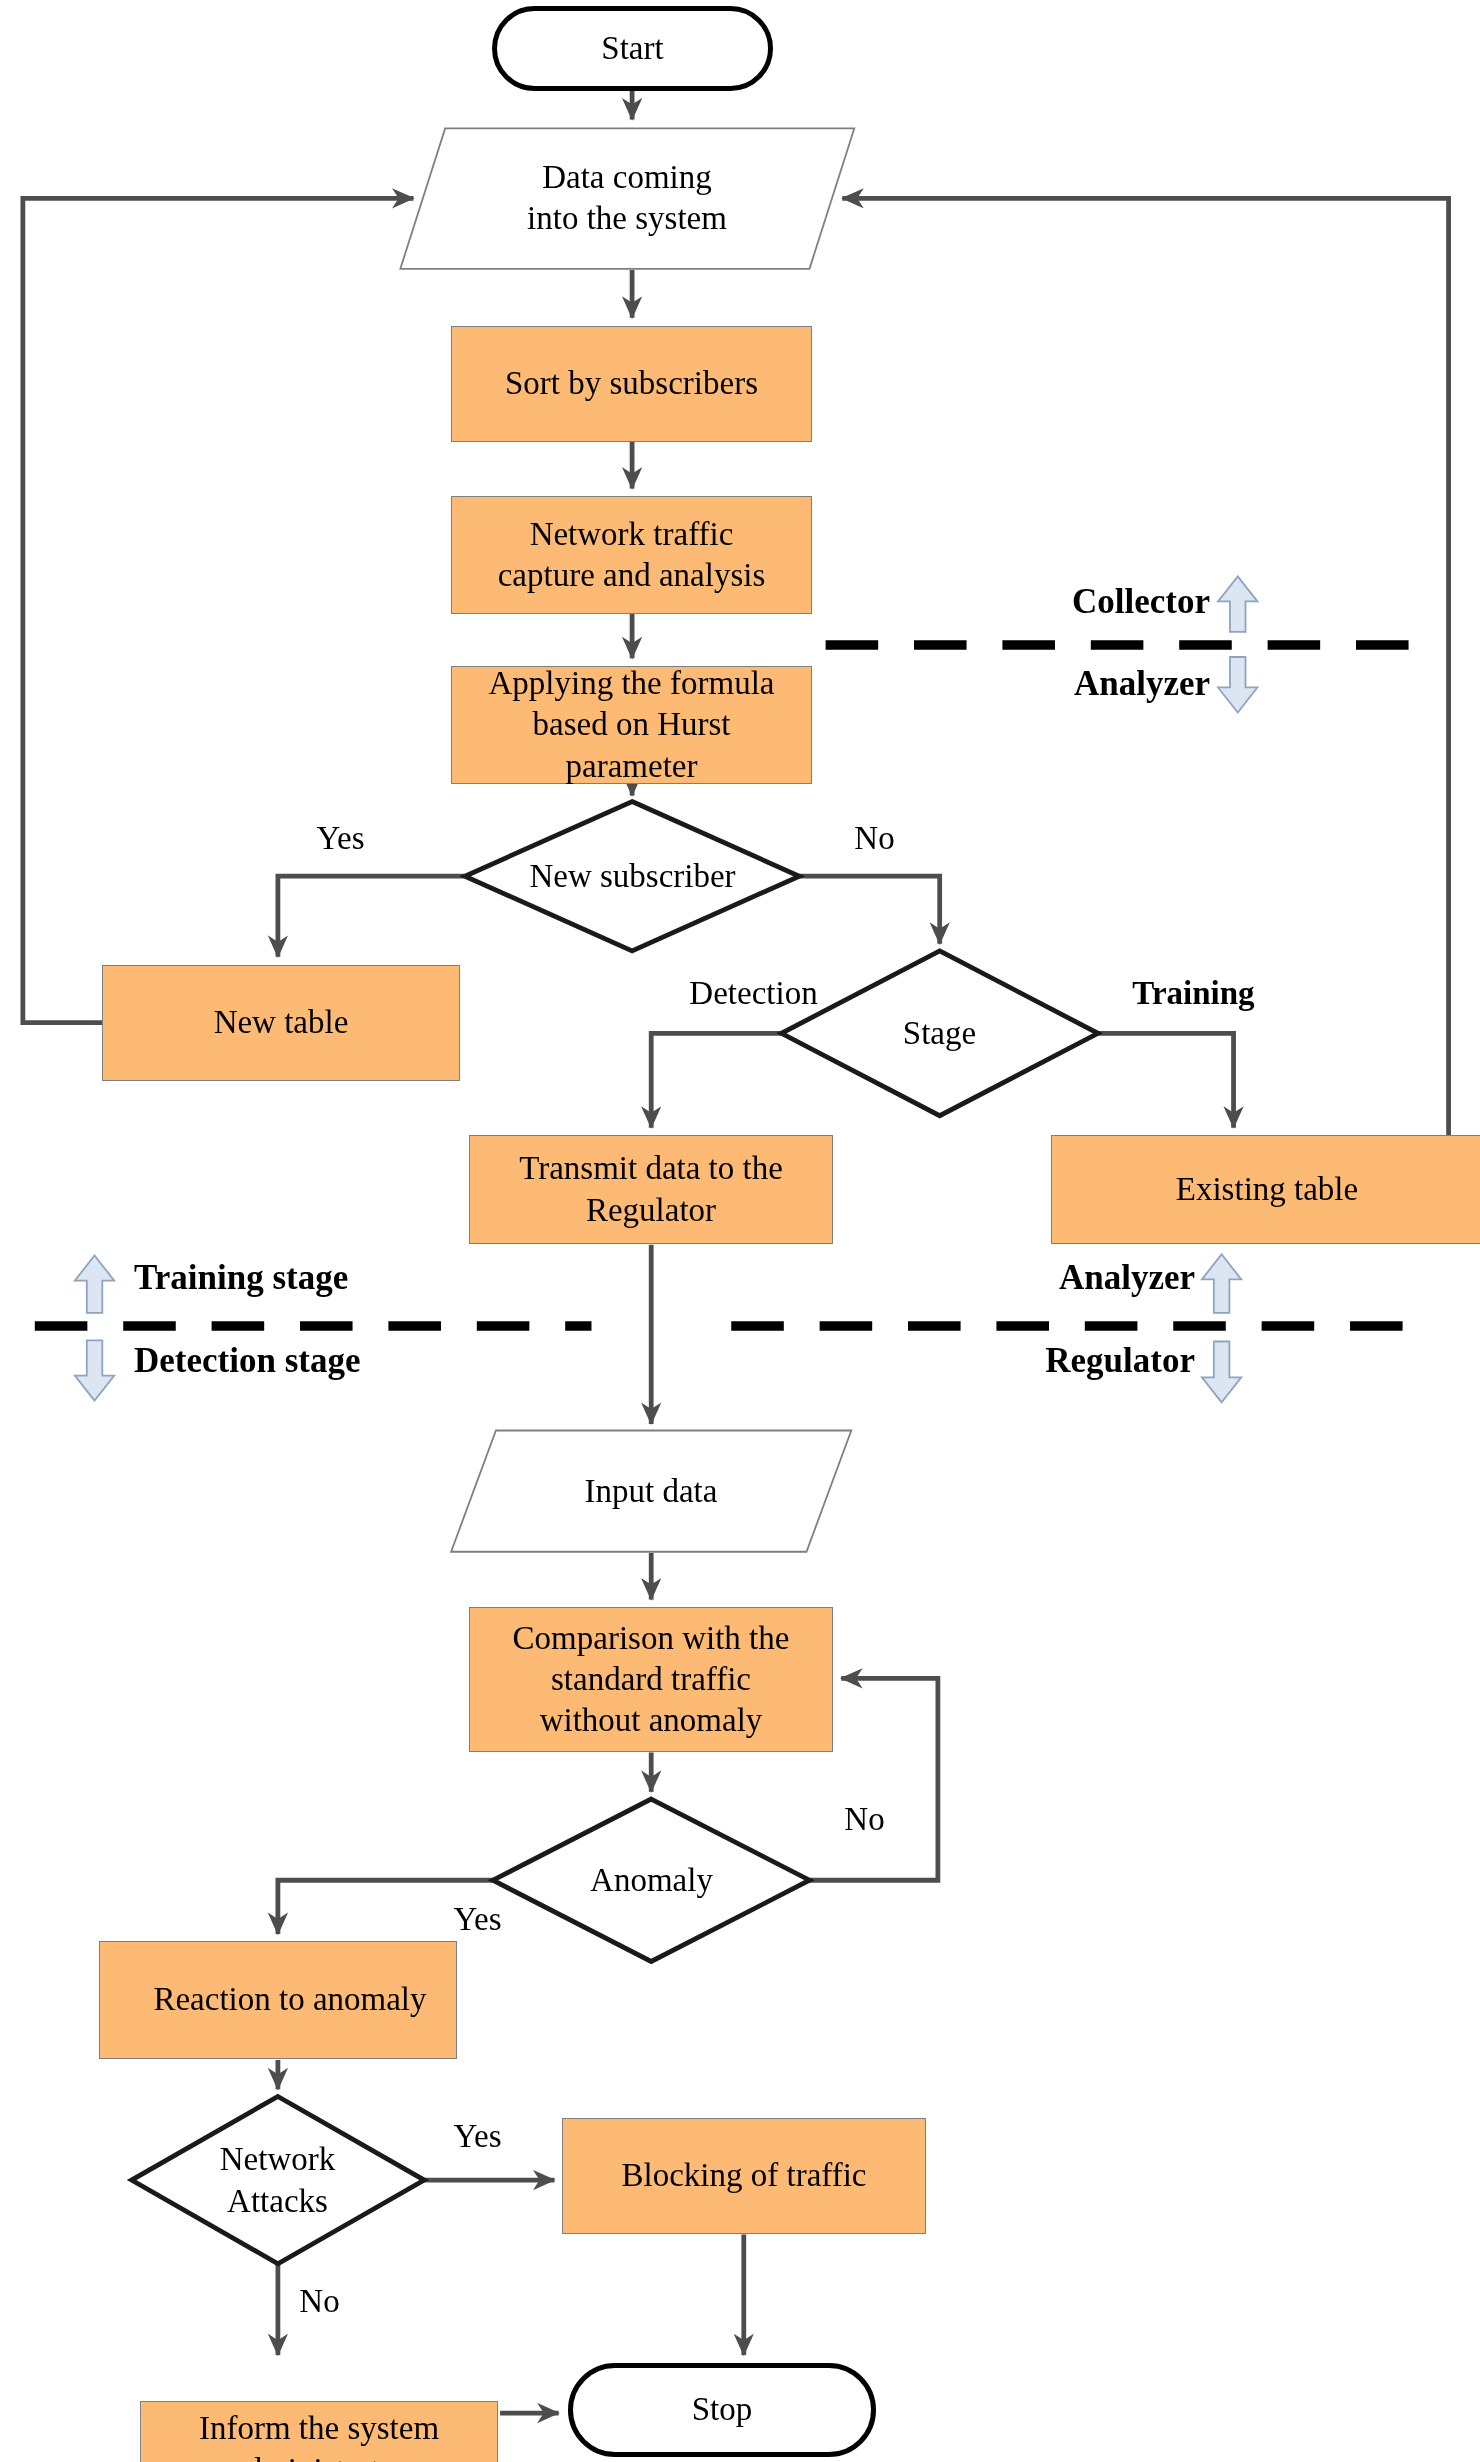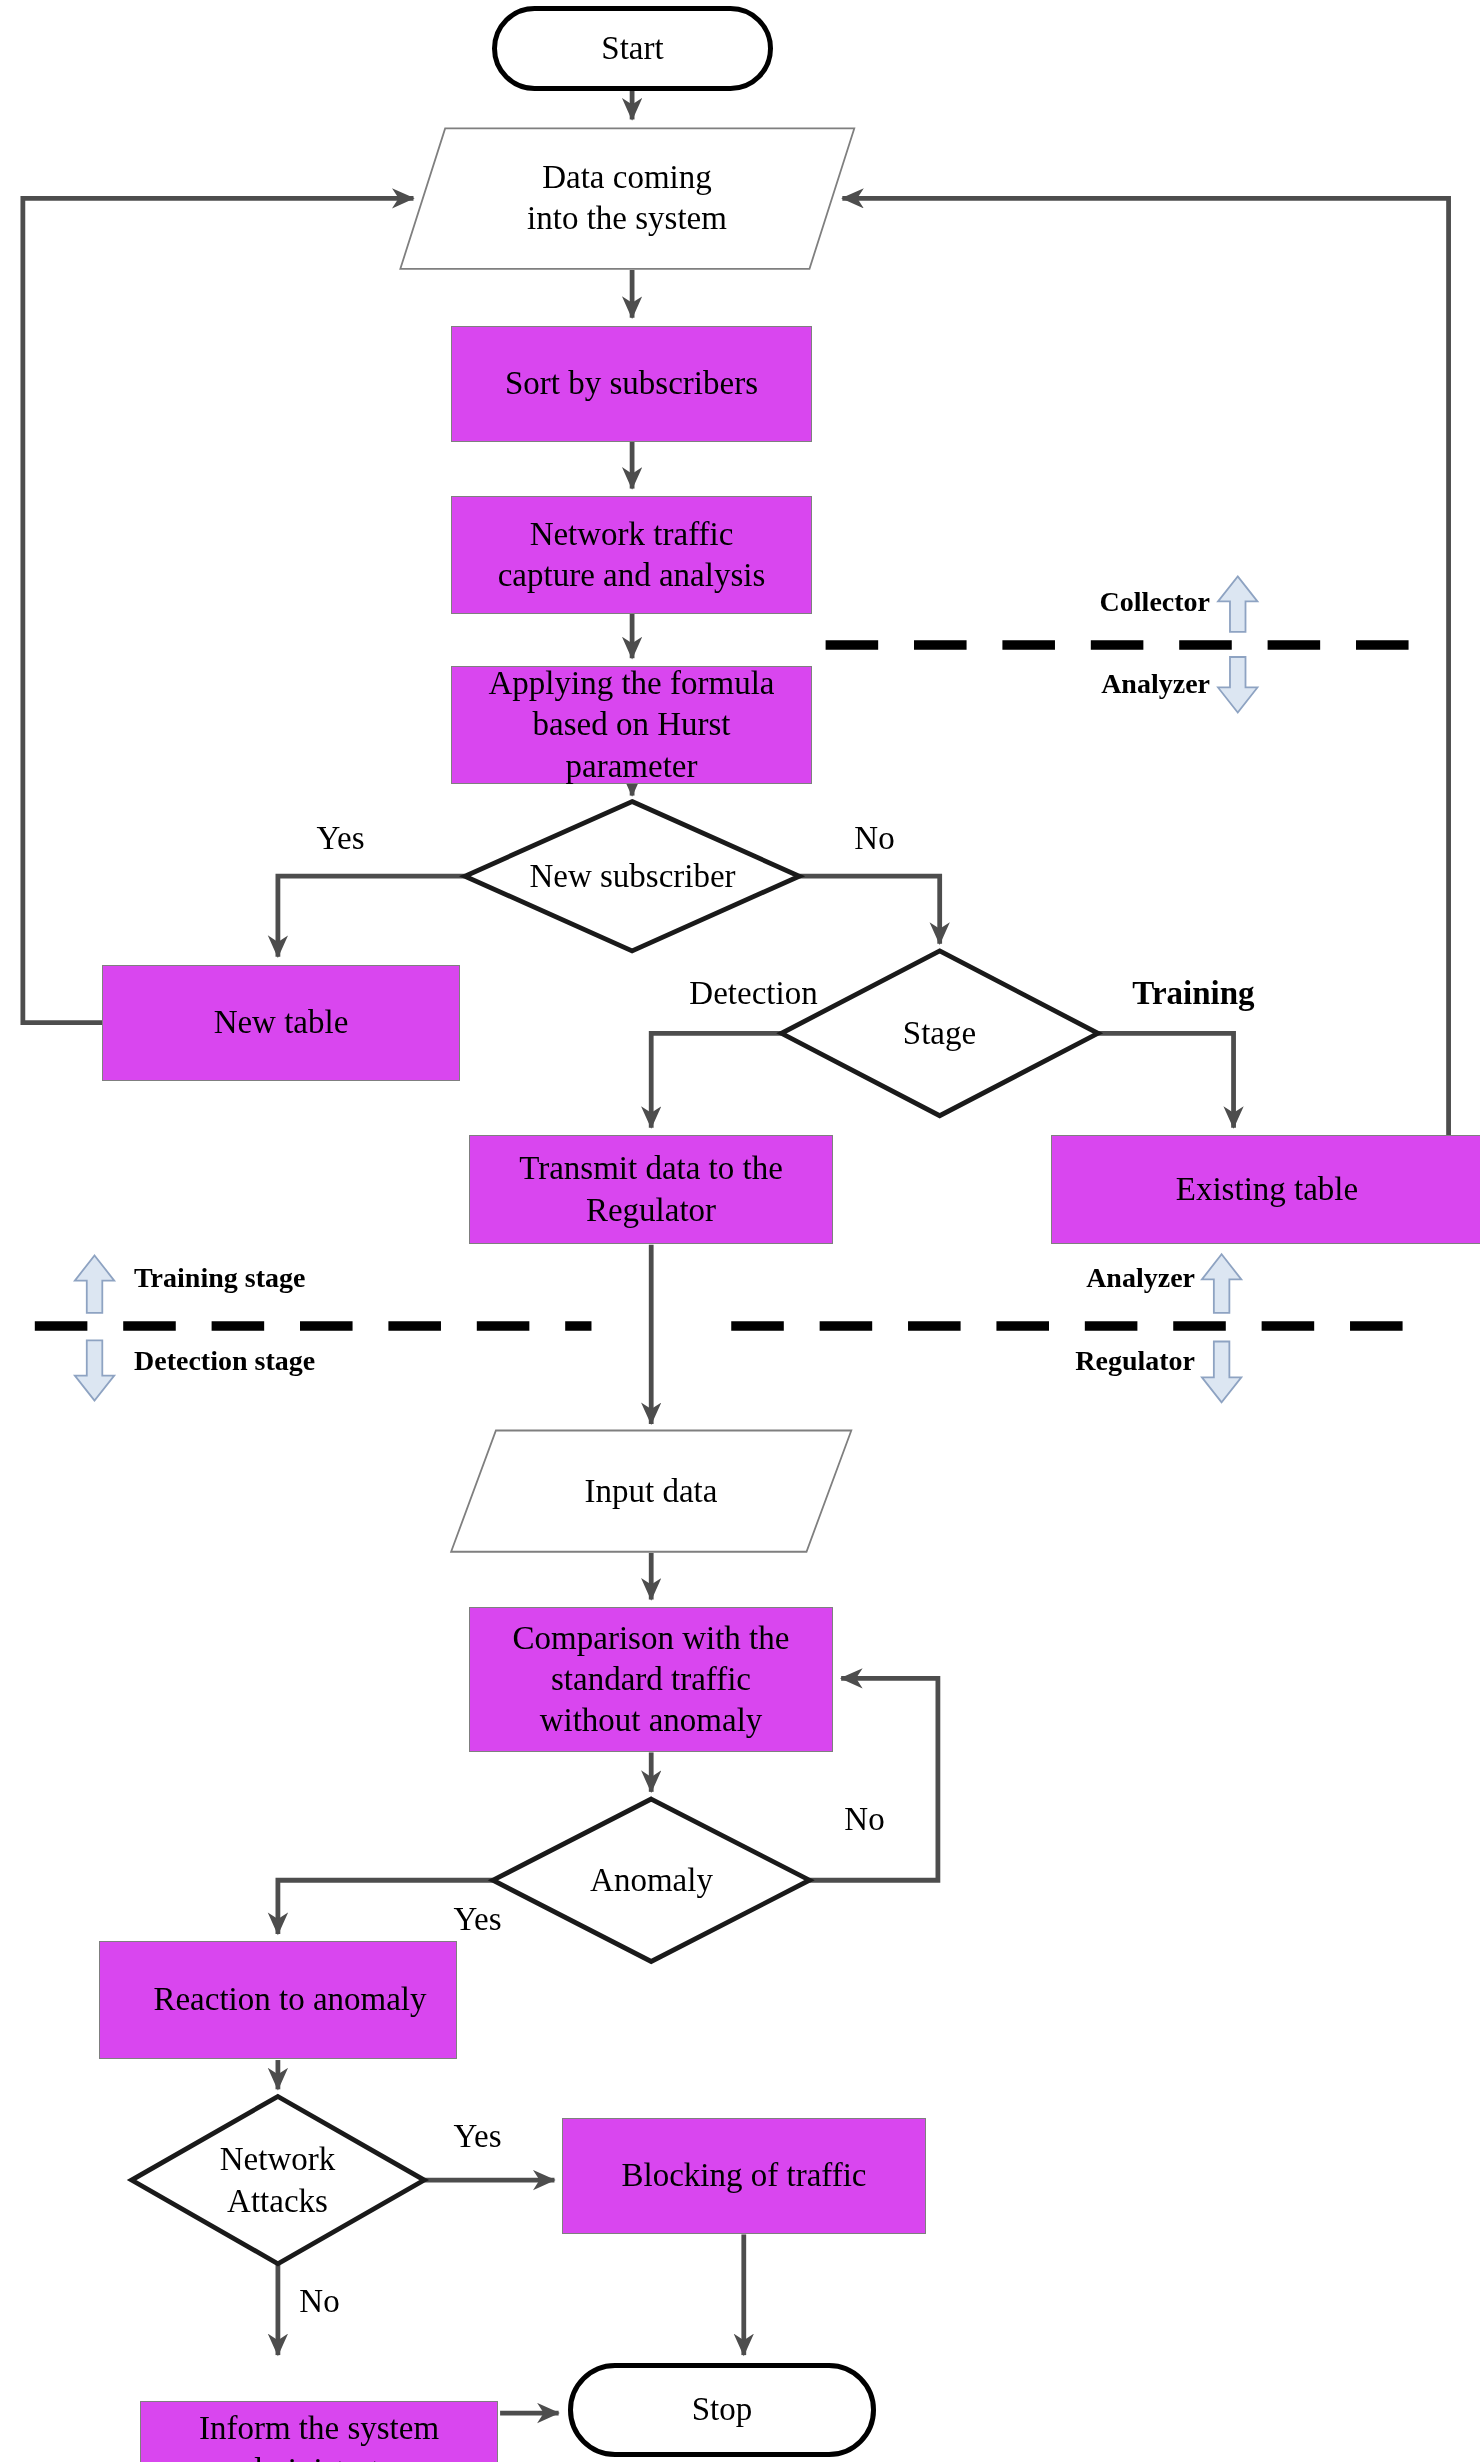--- a/index.html
+++ b/index.html
@@ -25,21 +25,21 @@
   .flowline{stroke:var(--line);stroke-width:8;fill:none;}
   .dash{stroke:var(--divider-dash);stroke-width:16;fill:none;stroke-dasharray:88 60;}
   .diamond{fill:#ffffff;stroke:#1a1a1a;stroke-width:8;}
   .para{fill:#ffffff;stroke:var(--shape-border);stroke-width:3;}
   .blockarrow{fill:var(--block-arrow-fill);stroke:var(--block-arrow-border);stroke-width:3;}
   .node{
     position:absolute;box-sizing:border-box;
     display:flex;align-items:center;justify-content:center;
     text-align:center;white-space:pre-line;
     font-size:33px;line-height:1.25;
-    background:#d946ef;
+    background:#fdba74;
   }
   .process{border:1.8px solid var(--shape-border);}
   .terminator{
     border:5.4px solid var(--terminator-border);
     border-radius:48px;
     background:#ffffff;
   }
   .overlay{
     position:absolute;box-sizing:border-box;
     display:flex;align-items:center;justify-content:center;
@@ -48,21 +48,21 @@
     background:transparent;pointer-events:none;
   }
   .edge-label{
     position:absolute;box-sizing:border-box;
     display:flex;align-items:center;justify-content:center;
     font-size:33px;text-align:center;
   }
   .region-label{
     position:absolute;box-sizing:border-box;
     display:flex;align-items:center;justify-content:center;
-    font-size:28px;font-weight:bold;text-align:center;
+    font-size:35px;font-weight:bold;text-align:center;
   }
 </style>
 </head>
 <body>
 
 <div id="canvas">
 
   <svg id="wires" width="1481" height="2462" viewBox="0 0 2479 4122">
     <defs>
       <marker id="arr" markerUnits="userSpaceOnUse" markerWidth="46" markerHeight="36" refX="36" refY="17" orient="auto">

